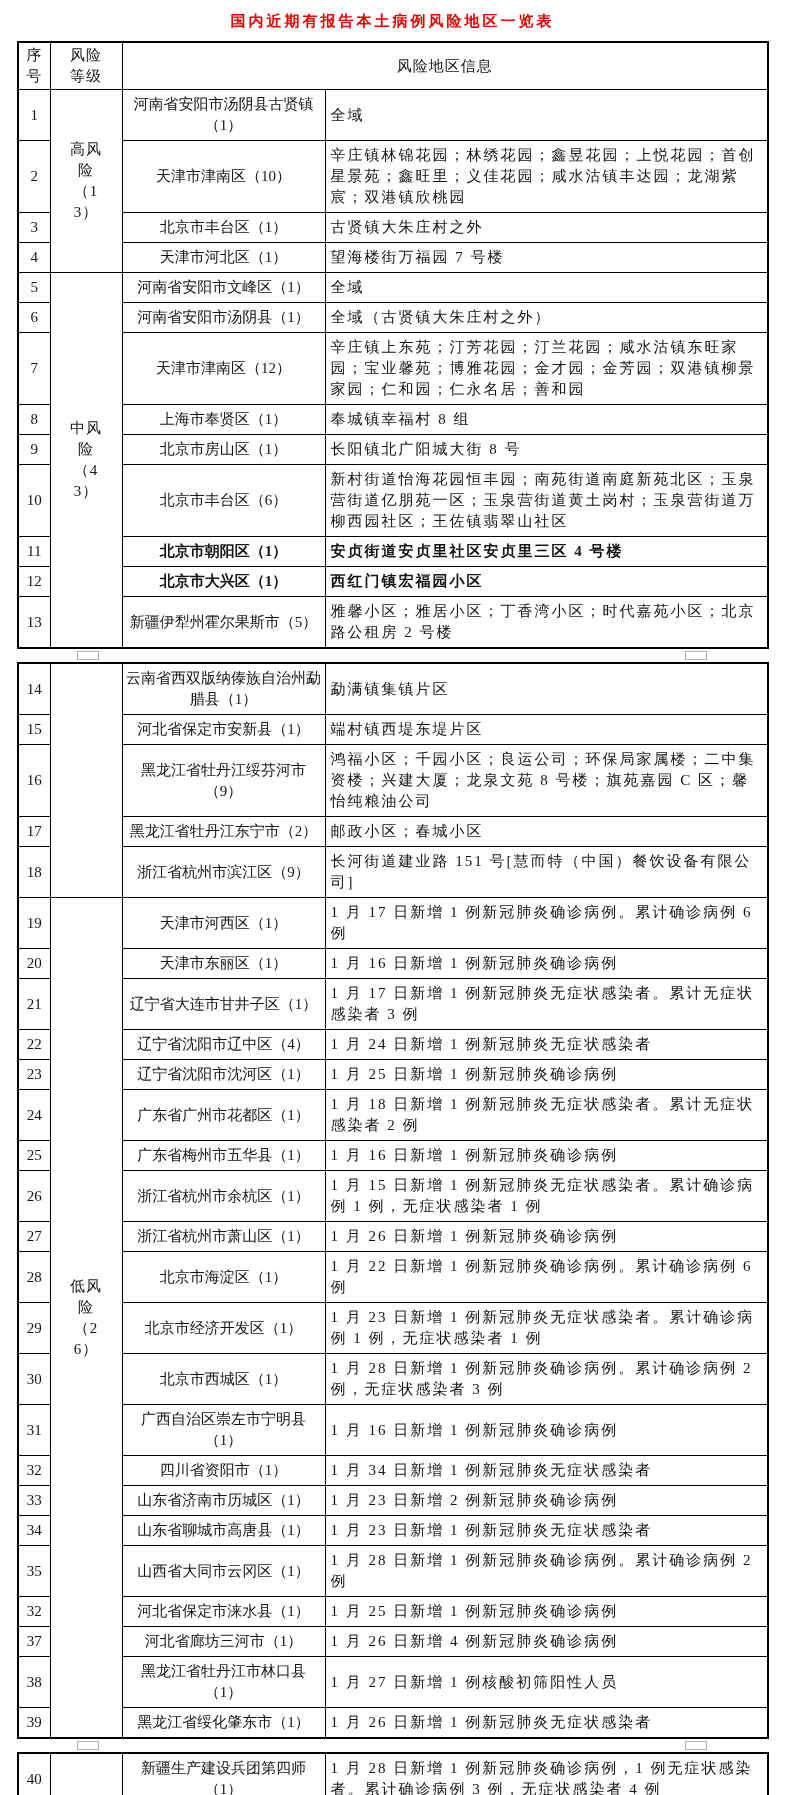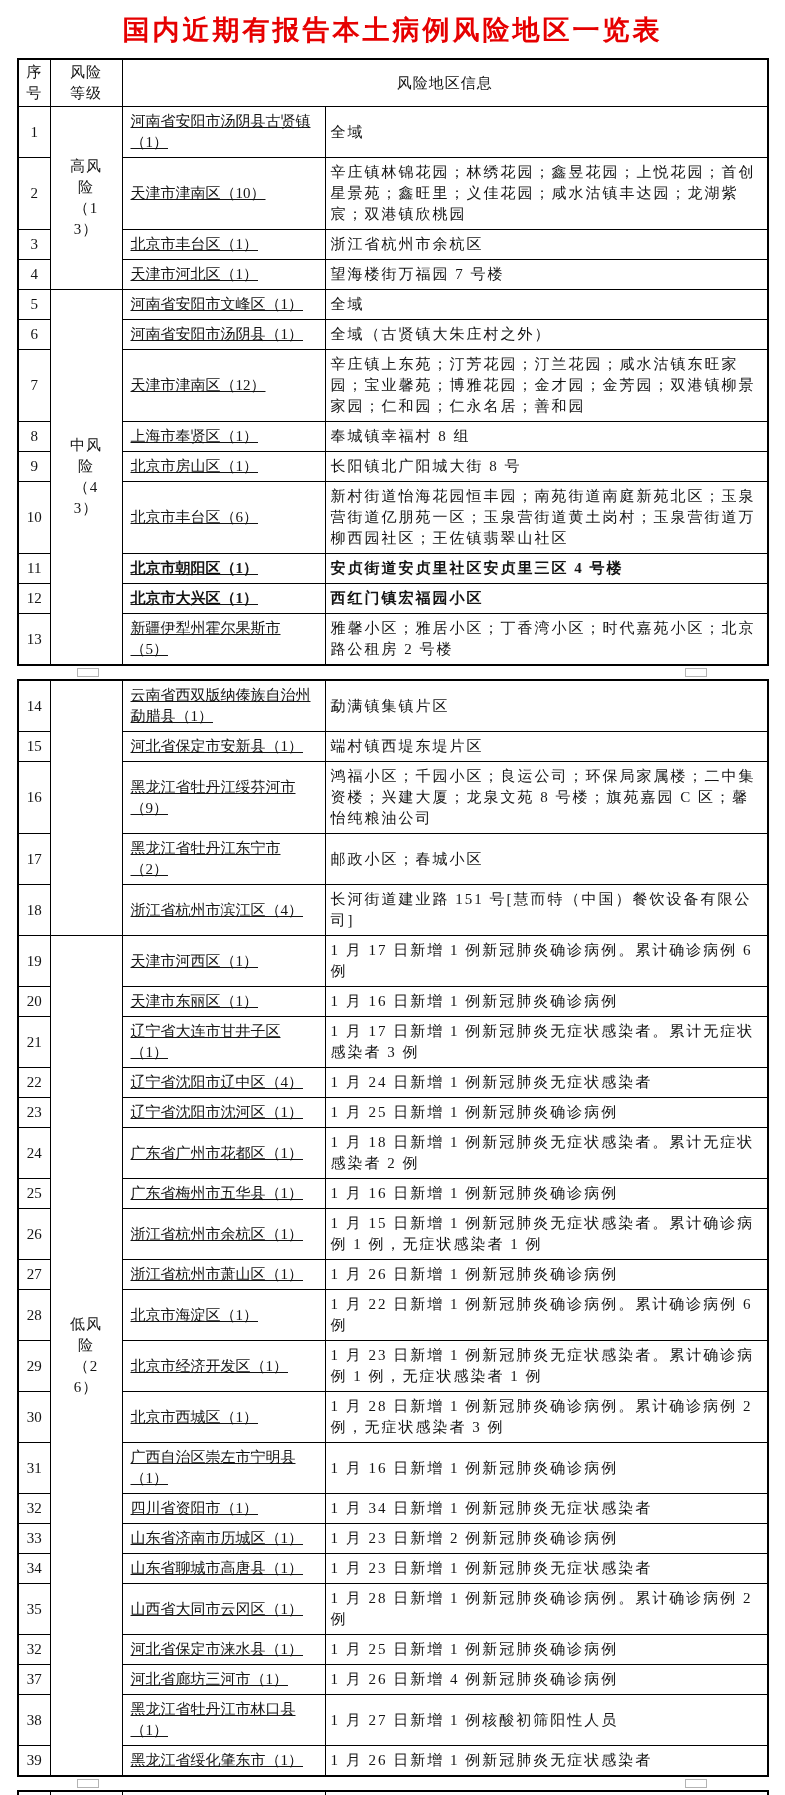--- a/index.html
+++ b/index.html
@@ -1,21 +1,21 @@
 <!DOCTYPE html>
 <html><head>
 <meta charset="utf-8">
 <style>
   html,body{margin:0;padding:0;background:#ffffff;}
   body{width:785px;font-family:"Liberation Serif","DejaVu Serif",serif;color:#141414;}
   .page{width:785px;position:relative;padding-top:12px;}
 
   .title{
     text-align:center;
-    font-size:27px;
+    font-size:15px;
     font-weight:bold;
     letter-spacing:3px;
     margin:0 0 10px 0;
   }
 
   table.risk-table{
     table-layout:fixed;
     width:750px;
     margin-left:17px;
     border-collapse:collapse;
@@ -35,21 +35,21 @@
     padding:2px 2px;
     letter-spacing:1px;
   }
   td.no{ text-align:center; padding:4px 1px; }
   td.risk{
     text-align:center;
     white-space:pre-line;
     letter-spacing:1px;
     padding:4px 16px;
   }
-  td.name{ padding:4px 8px;text-decoration:underline; }
+  td.name{ text-align:center; padding:4px 2px; }
   td.detail{
     text-align:left;
     padding:4px 5px;
     letter-spacing:2px;
     border-radius:12px;
   }
   tr.bold td.name, tr.bold td.detail{ font-weight:bold; }
 
   .pbreak{
     position:relative;
@@ -99,21 +99,21 @@
             <td class="detail">全域</td>
           </tr>
           <tr>
             <td class="no">2</td>
             <td class="name">天津市津南区（10）</td>
             <td class="detail">辛庄镇林锦花园；林绣花园；鑫昱花园；上悦花园；首创星景苑；鑫旺里；义佳花园；咸水沽镇丰达园；龙湖紫宸；双港镇欣桃园</td>
           </tr>
           <tr>
             <td class="no">3</td>
             <td class="name">北京市丰台区（1）</td>
-            <td class="detail">浙江省杭州市余杭区</td>
+            <td class="detail">古贤镇大朱庄村之外</td>
           </tr>
           <tr>
             <td class="no">4</td>
             <td class="name">天津市河北区（1）</td>
             <td class="detail">望海楼街万福园 7 号楼</td>
           </tr>
           <tr>
             <td class="no">5</td>
             <td class="risk" rowspan="9">中风险
 （43）</td>
@@ -190,21 +190,21 @@
             <td class="name">黑龙江省牡丹江绥芬河市（9）</td>
             <td class="detail">鸿福小区；千园小区；良运公司；环保局家属楼；二中集资楼；兴建大厦；龙泉文苑 8 号楼；旗苑嘉园 C 区；馨怡纯粮油公司</td>
           </tr>
           <tr>
             <td class="no">17</td>
             <td class="name">黑龙江省牡丹江东宁市（2）</td>
             <td class="detail">邮政小区；春城小区</td>
           </tr>
           <tr>
             <td class="no">18</td>
-            <td class="name">浙江省杭州市滨江区（4）</td>
+            <td class="name">浙江省杭州市滨江区（9）</td>
             <td class="detail">长河街道建业路 151 号[慧而特（中国）餐饮设备有限公司]</td>
           </tr>
           <tr>
             <td class="no">19</td>
             <td class="risk" rowspan="21">低风险
 （26）</td>
             <td class="name">天津市河西区（1）</td>
             <td class="detail">1 月 17 日新增 1 例新冠肺炎确诊病例。累计确诊病例 6 例</td>
           </tr>
           <tr>

